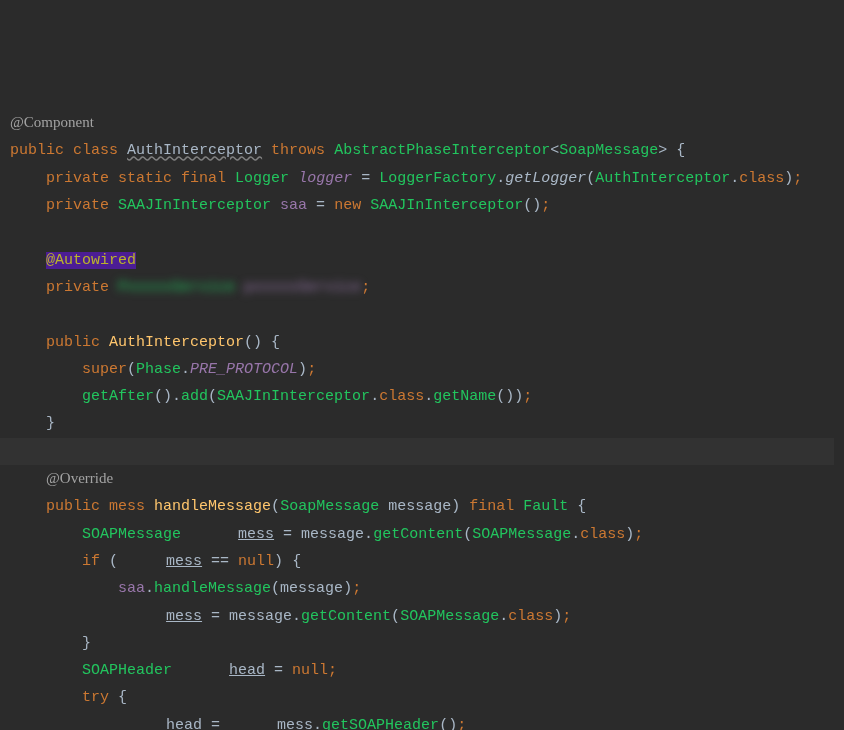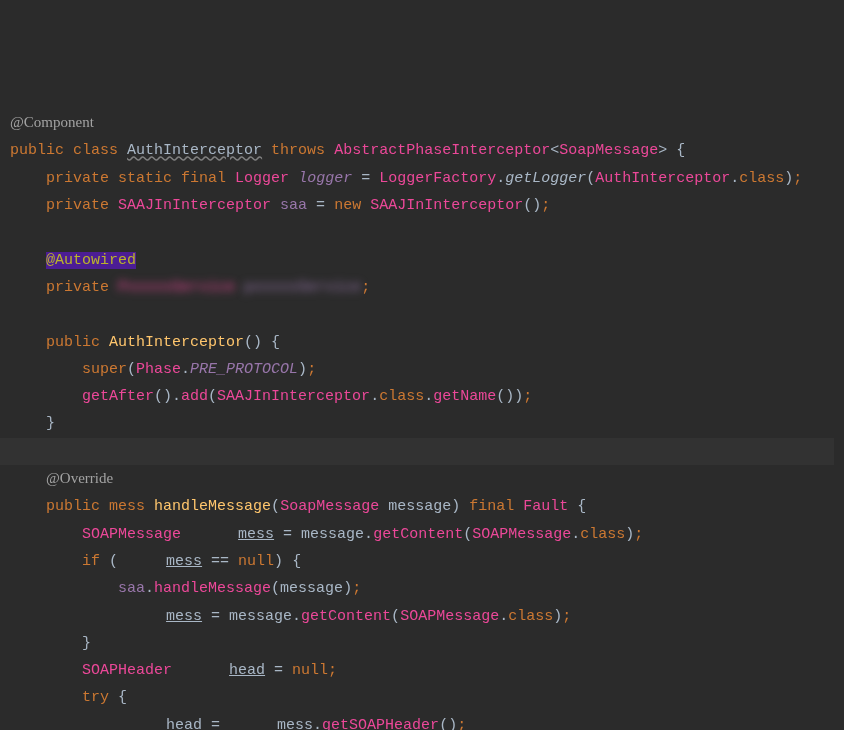--- a/index.html
+++ b/index.html
@@ -9,21 +9,21 @@
   font-size: 15px;
   line-height: 27.3px;
   color: #a9b7c6;
   width: 844px;
   height: 730px;
   overflow: hidden;
   white-space: pre;
   padding-left: 10px;
 }
 .kw { color: #cc7832; }
-.cls { color: #ec4899; font-family: Liberation Mono, monospace; }
+.cls { color: #22c55e; font-family: Liberation Mono, monospace; }
 .cls-def { color: #a9b7c6; text-decoration: underline wavy #808080; }
 .anno { color: #a3a3a3; font-family: Liberation Serif, serif; }
 .anno-hl { color: #bbb529; background: #4c1d95; }
 .field { color: #9876aa; }
 .stat-i { color: #9876aa; font-style: italic; }
 .method-def { color: #ffc66d; }
 .static-m { color: #a9b7c6; font-style: italic; }
 .param { color: #a9b7c6; text-align: right; }
 .local-u { color: #a9b7c6; text-decoration: underline; padding-left: 48px; }
 .const-i { color: #9876aa; font-style: italic; margin-top: 28px; }

